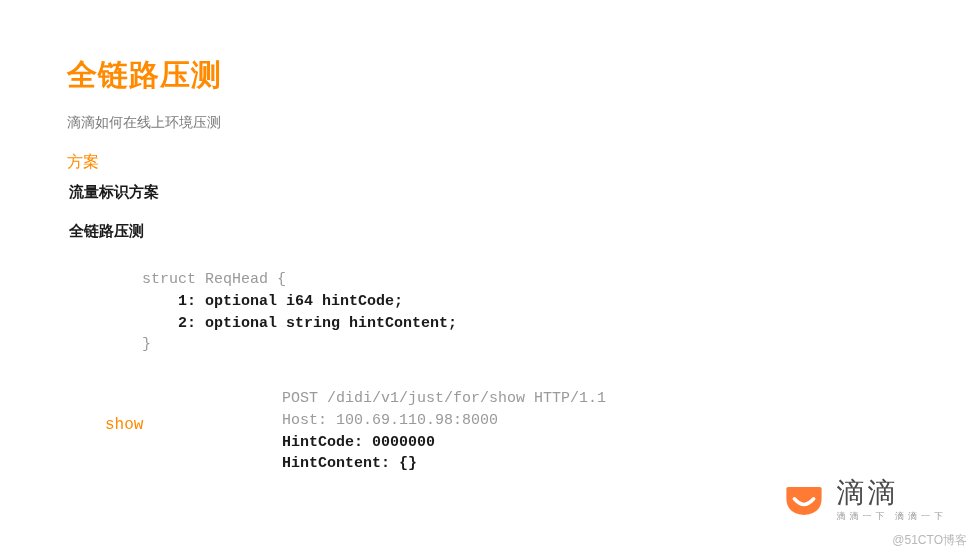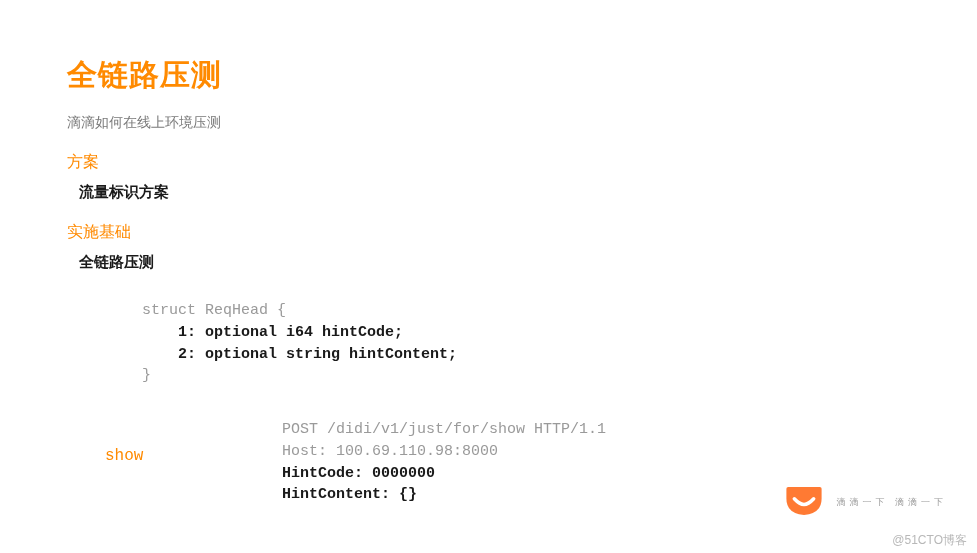--- a/index.html
+++ b/index.html
@@ -29,21 +29,21 @@
     .section-header {
       color: #ff8a00;
       font-size: 16px;
       font-weight: 500;
       margin-bottom: 10px;
     }
     .section-item {
       color: #1a1a1a;
       font-size: 15px;
       font-weight: bold;
-      margin-left: 12px;
+      margin-left: 2px;
       margin-bottom: 20px;
     }
     .code-row {
       display: flex;
       align-items: flex-start;
       margin-bottom: 32px;
       margin-top: 28px;
     }
     .code-label {
       width: 140px;
@@ -104,21 +104,20 @@
 </head>
 <body>
 
 <div class="container">
   <div class="title">全链路压测</div>
   <div class="subtitle">滴滴如何在线上环境压测</div>
 
   <div class="section-header">方案</div>
   <div class="section-item">流量标识方案</div>
 
-  <div class="section-header">实施基础</div>
   <div class="section-item">全链路压测</div>
 
   <div class="code-row">
     <div class="code-block"><span class="code-gray">struct ReqHead {</span>
 <span class="code-bold">    1: optional i64 hintCode;</span>
 <span class="code-bold">    2: optional string hintContent;</span>
 <span class="code-gray">}</span></div>
   </div>
 
   <div class="code-row">
@@ -129,17 +128,18 @@
 <span class="code-bold">HintContent: {}</span></div>
   </div>
 </div>
 
 <div class="logo">
   <svg class="logo-icon" viewBox="0 0 100 100">
     <path d="M 10 22 Q 10 18 14 18 L 86 18 Q 90 18 90 22 L 90 45 Q 90 78 50 82 Q 10 78 10 45 Z" fill="#ff7a33"></path>
     <path d="M 28 45 Q 40 58 50 58 Q 60 58 72 45" stroke="#fff" stroke-width="8" fill="none" stroke-linecap="round"></path>
   </svg>
   <div class="logo-text">
+    <span class="logo-main">滴滴</span>
     <span class="logo-sub">滴滴一下 滴滴一下</span>
   </div>
 </div>
 
 <div class="watermark">@51CTO博客</div>
 
 </body></html>

